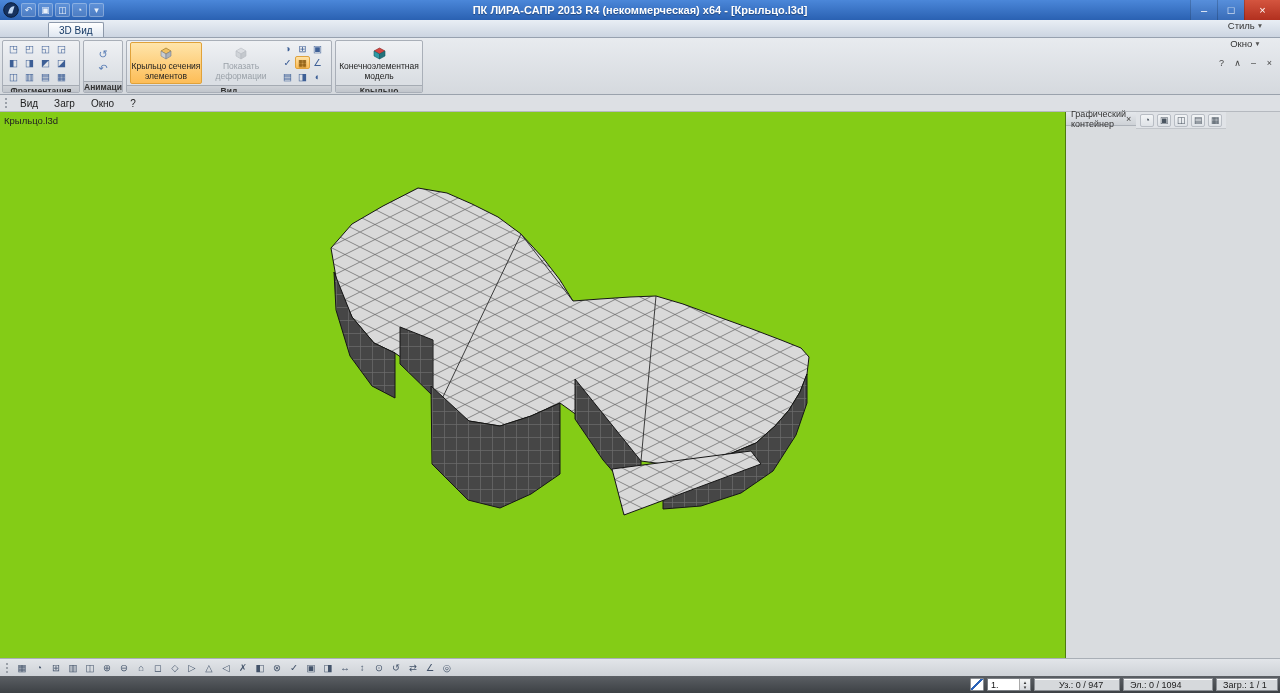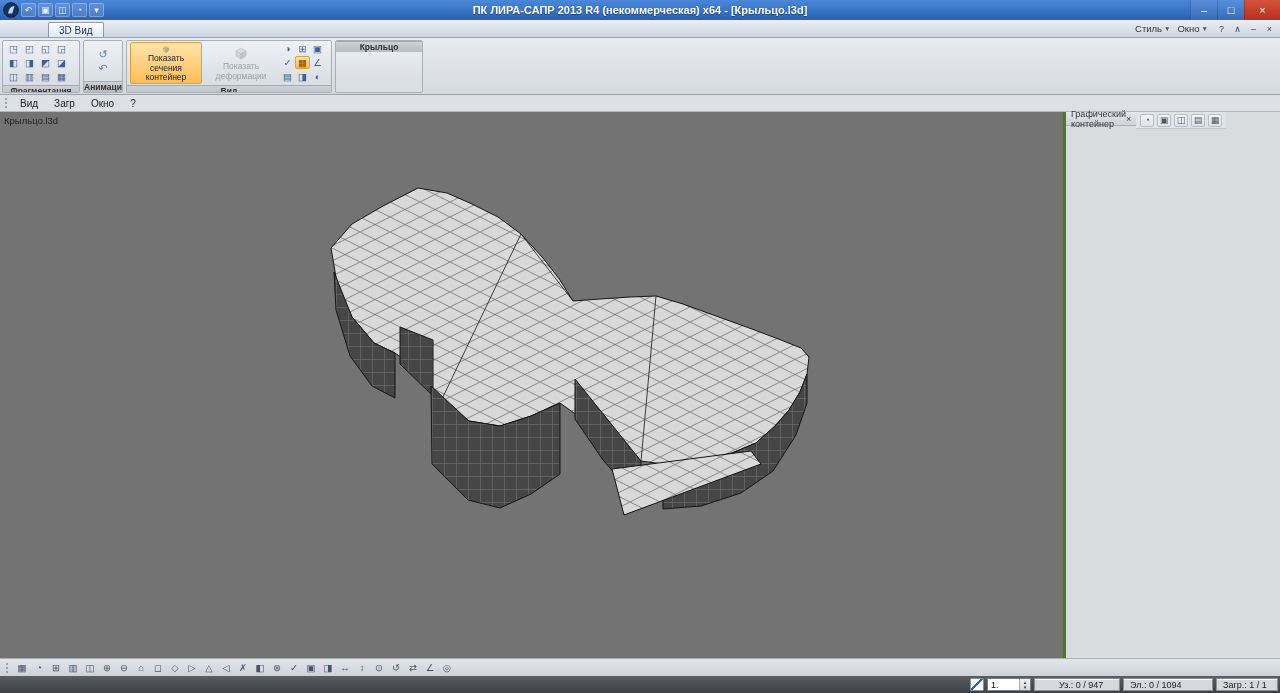--- a/index.html
+++ b/index.html
@@ -13,21 +13,21 @@
   .applogo { width:16px; height:16px; display:inline-flex; }
   .qat-chip { width:15px; height:14px; display:inline-flex; align-items:center; justify-content:center; font-size:9px; color:#eaf1fa; background:rgba(255,255,255,.14); border:1px solid rgba(255,255,255,.28); border-radius:2px; }
   .title-text { position:absolute; left:0; right:0; top:0; height:20px; line-height:20px; text-align:center; font-size:11px; font-weight:bold; color:#fff; text-shadow:0 1px 1px rgba(0,0,0,.35); pointer-events:none; }
   .winbtns { margin-left:auto; display:flex; height:100%; z-index:2; }
   .wbtn { width:27px; height:100%; display:flex; align-items:center; justify-content:center; font-size:11px; color:#fff; background:rgba(255,255,255,.07); border-left:1px solid rgba(0,0,0,.18); }
   .wbtn.close { width:36px; background:linear-gradient(#d4553f,#b2301f); }
 
   
   .tabrow { height:18px; flex:0 0 18px; background:linear-gradient(#e9eef5,#ccd5e1); border-bottom:1px solid #97a1af; display:flex; align-items:flex-end; position:relative; }
   .ribbon-tab { margin-left:48px; height:15px; padding:0 10px; display:flex; align-items:center; font-size:10px; color:#163a66; background:linear-gradient(#ffffff,#dfe7f1); border:1px solid #8d99aa; border-bottom:none; border-radius:2px 2px 0 0; }
-  .tabrow-right { position:absolute; right:4px; top:0; height:17px; display:flex; align-items:center; gap:7px; font-size:9.5px; color:#333; }
+  .tabrow-right { position:absolute; right:4px; top:0; height:17px; display:flex; align-items:center; gap:7px; font-size:9.5px; color:#333;flex-direction:column; }
   .tr-menu { display:flex; align-items:center; gap:2px; }
   .tr-caret { font-size:6.5px; color:#555; }
   .tr-icons { display:flex; gap:3px; }
   .tr-icon { width:13px; height:13px; display:flex; align-items:center; justify-content:center; font-size:9px; color:#444; }
 
   
   .ribbon { height:57px; flex:0 0 57px; background:linear-gradient(#e8ebef,#d5d9de); border-bottom:1px solid #9aa2ac; display:flex; align-items:stretch; padding:2px 2px 1px 2px; gap:3px; }
   .rgroup { border:1px solid #a9afb8; border-radius:2px; background:linear-gradient(#eff1f4,#dbdfe4 75%); display:flex; flex-direction:column; overflow:hidden; }
   .rgroup-body { flex:1; display:flex; align-items:center; padding:1px 3px; gap:3px; }
   .rgroup-caption { height:11px; flex:0 0 11px; background:linear-gradient(#ced2d7,#b8bdc4); border-top:1px solid #a5abb3; font-size:8.5px; color:#333; text-align:center; line-height:10px; white-space:nowrap; overflow:hidden;font-weight:bold; }
@@ -44,21 +44,21 @@
   .bigbtn.wide { width:80px; }
   .blabel { display:block; }
 
   
   .menubar { height:17px; flex:0 0 17px; background:#dde0e4; border-bottom:1px solid #b5b9bf; display:flex; align-items:center; font-size:10px; color:#222; padding-left:3px; }
   .grip { width:2px; height:10px; border-left:2px dotted #9aa0a8; margin:0 5px 0 2px; }
   .menu-item { padding:0 8px; height:100%; display:flex; align-items:center; }
 
   
   .main { flex:1 1 auto; min-height:0; display:flex; }
-  .canvas { width:1066px; flex:0 0 1066px; position:relative; background:#737373; border-right:3px solid #4d7c0f; overflow:hidden; }
+  .canvas { width:1066px; flex:0 0 1066px; position:relative; background:#84cc16; border-right:1px solid #4d7c0f; overflow:hidden; }
   .doc-label { position:absolute; left:4px; top:3px; font-size:9.5px; color:#222; z-index:2; }
   svg.model { position:absolute; left:0; top:0; }
 
   .rightpanel { flex:1; background:#d9dcdf; display:flex; flex-direction:row; }
   .rp-header { height:14px; flex:0 0 14px; background:linear-gradient(#e4e7eb,#ced2d7); border-bottom:1px solid #adb2b9; display:flex; align-items:center; font-size:9px; color:#333; padding:0 5px; }
   .rp-title { flex:1; }
   .rp-close { font-size:9px; color:#444; }
   .rp-tools { height:17px; flex:0 0 17px; display:flex; align-items:center; gap:3px; padding:0 4px; background:#e0e3e7; border-bottom:1px solid #c2c6cb; }
   .rp-tool { width:14px; height:13px; display:flex; align-items:center; justify-content:center; font-size:9px; color:#4a5560; border:1px solid #b8bdc4; background:linear-gradient(#f3f5f7,#dee2e6); border-radius:2px; }
   .rp-body { flex:1; }
@@ -159,21 +159,21 @@
     </div>
 
     <div class="rgroup" style="width:206px">
       <div class="rgroup-body">
         <button class="bigbtn active">
           <svg width="16" height="16" viewBox="0 0 16 16">
             <path d="M3,6 L8,3 L13,6 L8,9 Z" fill="#f0c060" stroke="#8a6a20" stroke-width="0.6"></path>
             <path d="M3,6 L3,11 L8,14 L8,9 Z" fill="#c9cdd2" stroke="#7a8089" stroke-width="0.6"></path>
             <path d="M13,6 L13,11 L8,14 L8,9 Z" fill="#aab0b8" stroke="#7a8089" stroke-width="0.6"></path>
           </svg>
-          <span class="blabel">Показать сечения контейнер</span>
+          <span class="blabel">Крыльцо сечения элементов</span>
         </button>
         <button class="bigbtn disabled">
           <svg width="16" height="16" viewBox="0 0 16 16">
             <path d="M3,6 L8,3 L13,6 L8,9 Z" fill="#c9cdd2" stroke="#7a8089" stroke-width="0.6"></path>
             <path d="M3,6 L3,11 L8,14 L8,9 Z" fill="#b4b9bf" stroke="#7a8089" stroke-width="0.6"></path>
             <path d="M13,6 L13,11 L8,14 L8,9 Z" fill="#9aa0a7" stroke="#7a8089" stroke-width="0.6"></path>
           </svg>
           <span class="blabel">Показать деформации</span>
         </button>
         <div class="grid3">
@@ -185,20 +185,30 @@
             <span class="sicon">◨</span>
             <span class="sicon">▣</span>
             <span class="sicon">∠</span>
             <span class="sicon">◐</span>
           </div>
       </div>
       <div class="rgroup-caption">Вид</div>
     </div>
 
     <div class="rgroup" style="width:88px">
+      <div class="rgroup-body" style="justify-content:center">
+        <button class="bigbtn wide">
+          <svg width="17" height="16" viewBox="0 0 17 16">
+            <path d="M3,6 L8.5,3 L14,6 L8.5,9 Z" fill="#d64541" stroke="#7e1f1c" stroke-width="0.6"></path>
+            <path d="M3,6 L3,11 L8.5,14 L8.5,9 Z" fill="#2e9aa6" stroke="#145b63" stroke-width="0.6"></path>
+            <path d="M14,6 L14,11 L8.5,14 L8.5,9 Z" fill="#22727c" stroke="#145b63" stroke-width="0.6"></path>
+          </svg>
+          <span class="blabel">Конечноэлементная модель</span>
+        </button>
+      </div>
       <div class="rgroup-caption">Крыльцо</div>
     </div>
 
   </div>
 
   <div class="menubar">
     <span class="grip"></span>
     <span style="display:flex;">
         <span class="menu-item">Вид</span>
         <span class="menu-item">Загр</span>

